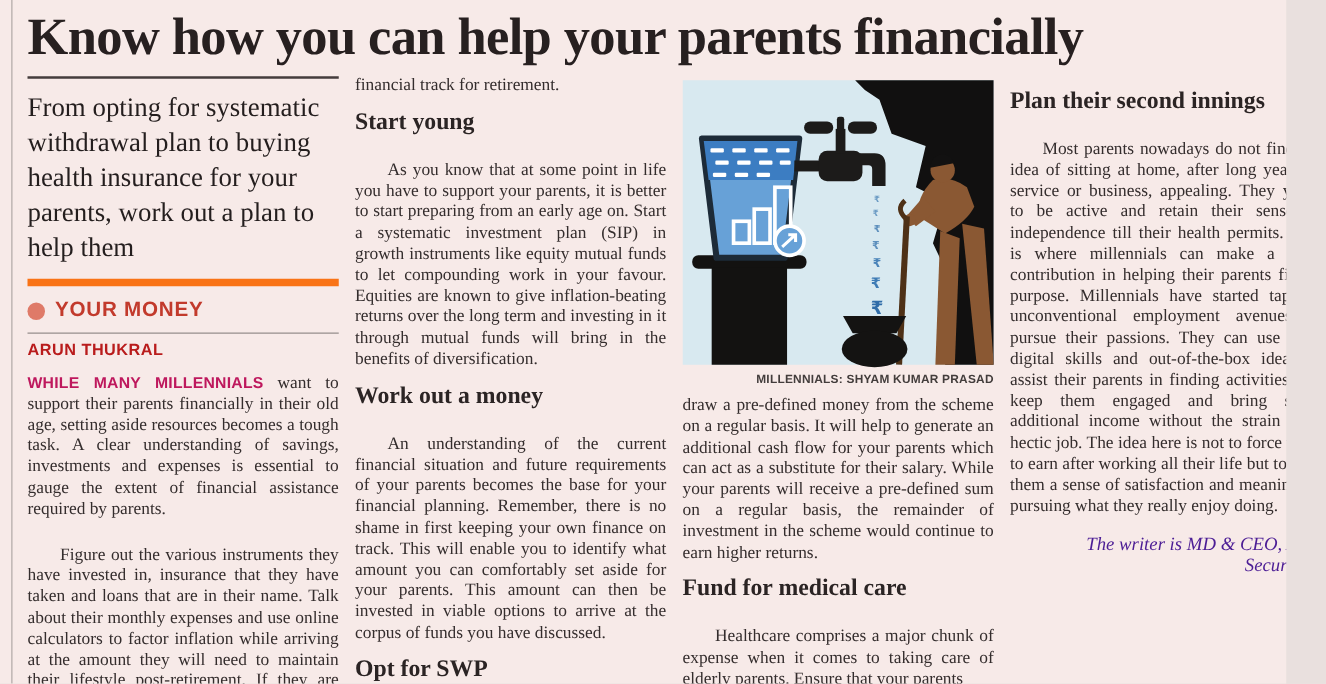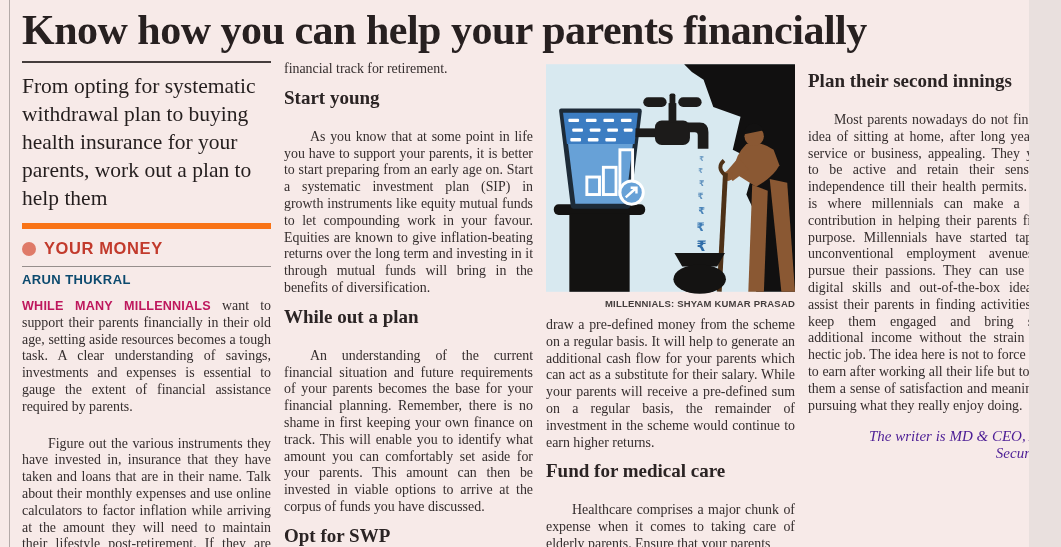--- a/index.html
+++ b/index.html
@@ -41,21 +41,21 @@
     width:14px; height:14px; border-radius:50%;
     background:#df7a68; margin-right:8px; flex:0 0 14px;
   }
   .kicker-label {
     font-family:"Liberation Sans", sans-serif; font-weight:700;
     font-size:16.5px; letter-spacing:0.6px; color:#c23a2c;
   }
   .byline {
     border-top:1px solid #968e8c; margin-top:8px; padding-top:5px;
     font-family:"Liberation Sans", sans-serif; font-weight:700;
-    font-size:13px; letter-spacing:0.4px; color:#0c4a6e;
+    font-size:13px; letter-spacing:0.4px; color:#b91c1c;
     margin-bottom:11px;
   }
   .lead-in {
     font-family:"Liberation Sans", sans-serif; font-weight:700;
     font-size:12.6px; letter-spacing:0.2px; color:#be185d;margin-top:28px;
   }
   
   .illo { width:249px; height:234px; }
   .illo svg { display:block; width:100%; height:100%; }
   .caption {
@@ -88,21 +88,21 @@
         </div>
         <div class="byline">ARUN THUKRAL</div>
         <p><span class="lead-in">WHILE MANY MILLENNIALS</span><span> want to support their parents financially in their old age, setting aside resources becomes a tough task. A clear understanding of savings, investments and expenses is essential to gauge the extent of financial assistance required by parents.</span></p>
         <p class="indent">Figure out the various instruments they have invested in, insurance that they have taken and loans that are in their name. Talk about their monthly expenses and use online calculators to factor inflation while arriving at the amount they will need to maintain their lifestyle post-retirement. If they are still a few years away from retirement, help them to devise a better</p>
       </div>
 
       <div class="col">
         <p>financial track for retirement.</p>
         <h2>Start young</h2>
         <p class="indent">As you know that at some point in life you have to support your parents, it is better to start preparing from an early age on. Start a systematic investment plan (SIP) in growth instruments like equity mutual funds to let compounding work in your favour. Equities are known to give inflation-beating returns over the long term and investing in it through mutual funds will bring in the benefits of diversification.</p>
-        <h2>While out a plan</h2>
+        <h2>Work out a money</h2>
         <p class="indent">An understanding of the current financial situation and future requirements of your parents becomes the base for your financial planning. Remember, there is no shame in first keeping your own finance on track. This will enable you to identify what amount you can comfortably set aside for your parents. This amount can then be invested in viable options to arrive at the corpus of funds you have discussed.</p>
         <h2>Opt for SWP</h2>
         <p class="indent">Systematic Withdrawal Plan (SWP) is just the opposite of SIP. Investors can with-</p>
       </div>
 
       <div class="col">
         <div class="illo">
           <svg viewBox="0 0 256 234" xmlns="http://www.w3.org/2000/svg">
             <rect x="0" y="0" width="256" height="234" fill="#d8e9f0"></rect>
 

